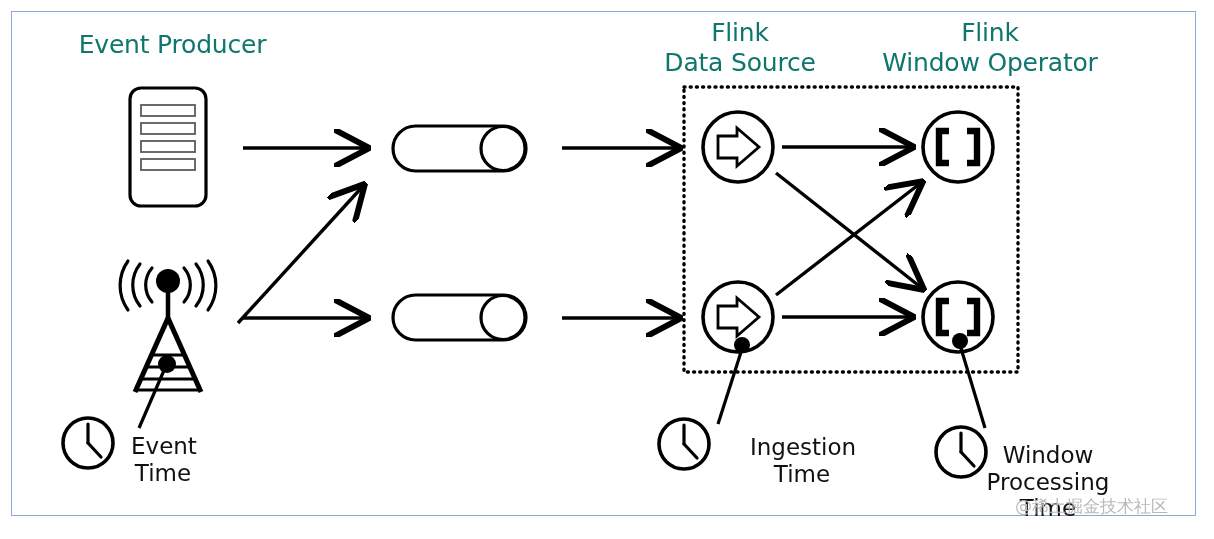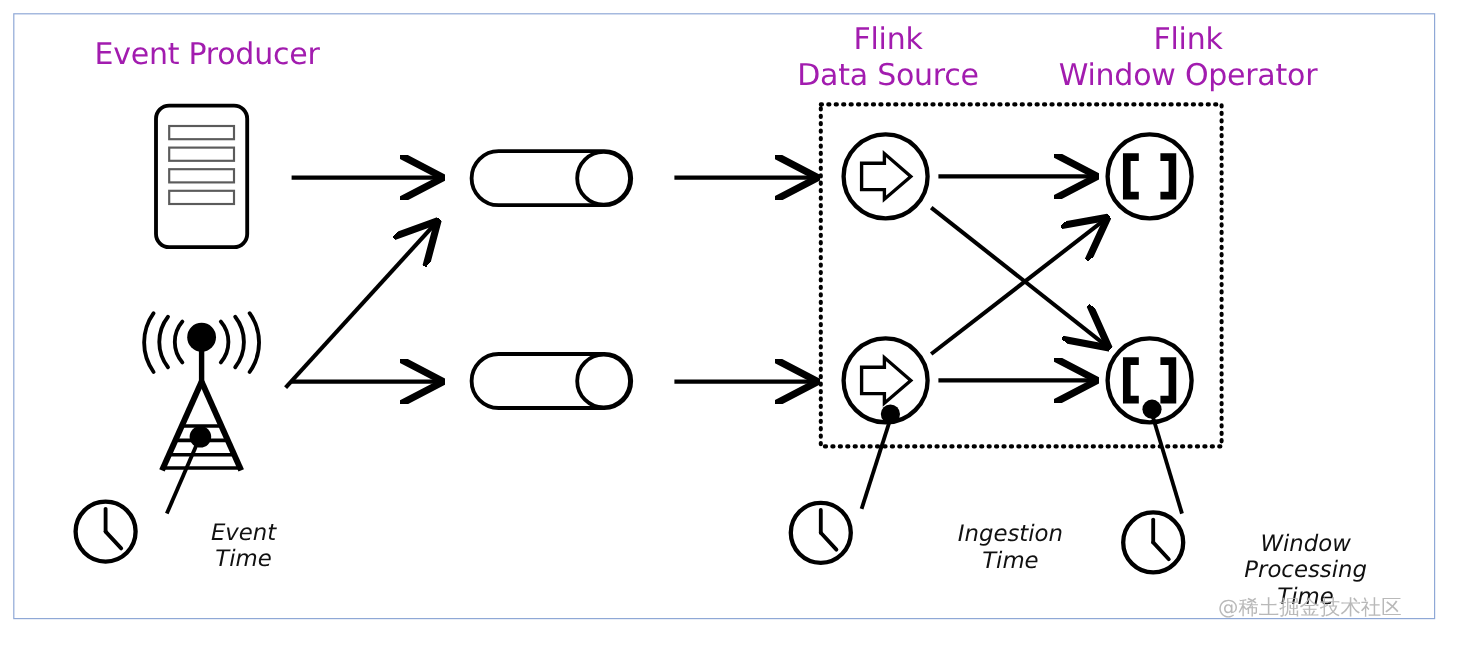--- a/index.html
+++ b/index.html
@@ -26,34 +26,32 @@
     border: 1px solid #8fa8d6;
     background: #ffffff;
     box-sizing: border-box;
   }
   .col-title {
     position: absolute;
     text-align: center;
     font-family: "DejaVu Sans", "Liberation Sans", sans-serif;
     font-size: 25px;
     font-weight: 400;
-    color: #a21caf;
+    color: #0f766e;
     line-height: 1.18;
     white-space: pre-line;
     letter-spacing: -0.2px;
   }
   .time-label {
     position: absolute;
     font-family: "DejaVu Sans", "Liberation Sans", sans-serif;
-    font-style: italic;
-    font-size: 19px;
+    font-size: 23px;
     color: #111111;
     line-height: 1.16;
     white-space: pre-line;
-    margin-left: 40px;
   }
   .partition-label {
     position: absolute;
     font-family: "DejaVu Sans", "Liberation Sans", sans-serif;
     font-style: italic;
     font-size: 12.5px;
     color: #111111;
     white-space: nowrap;
   }
   .watermark {

